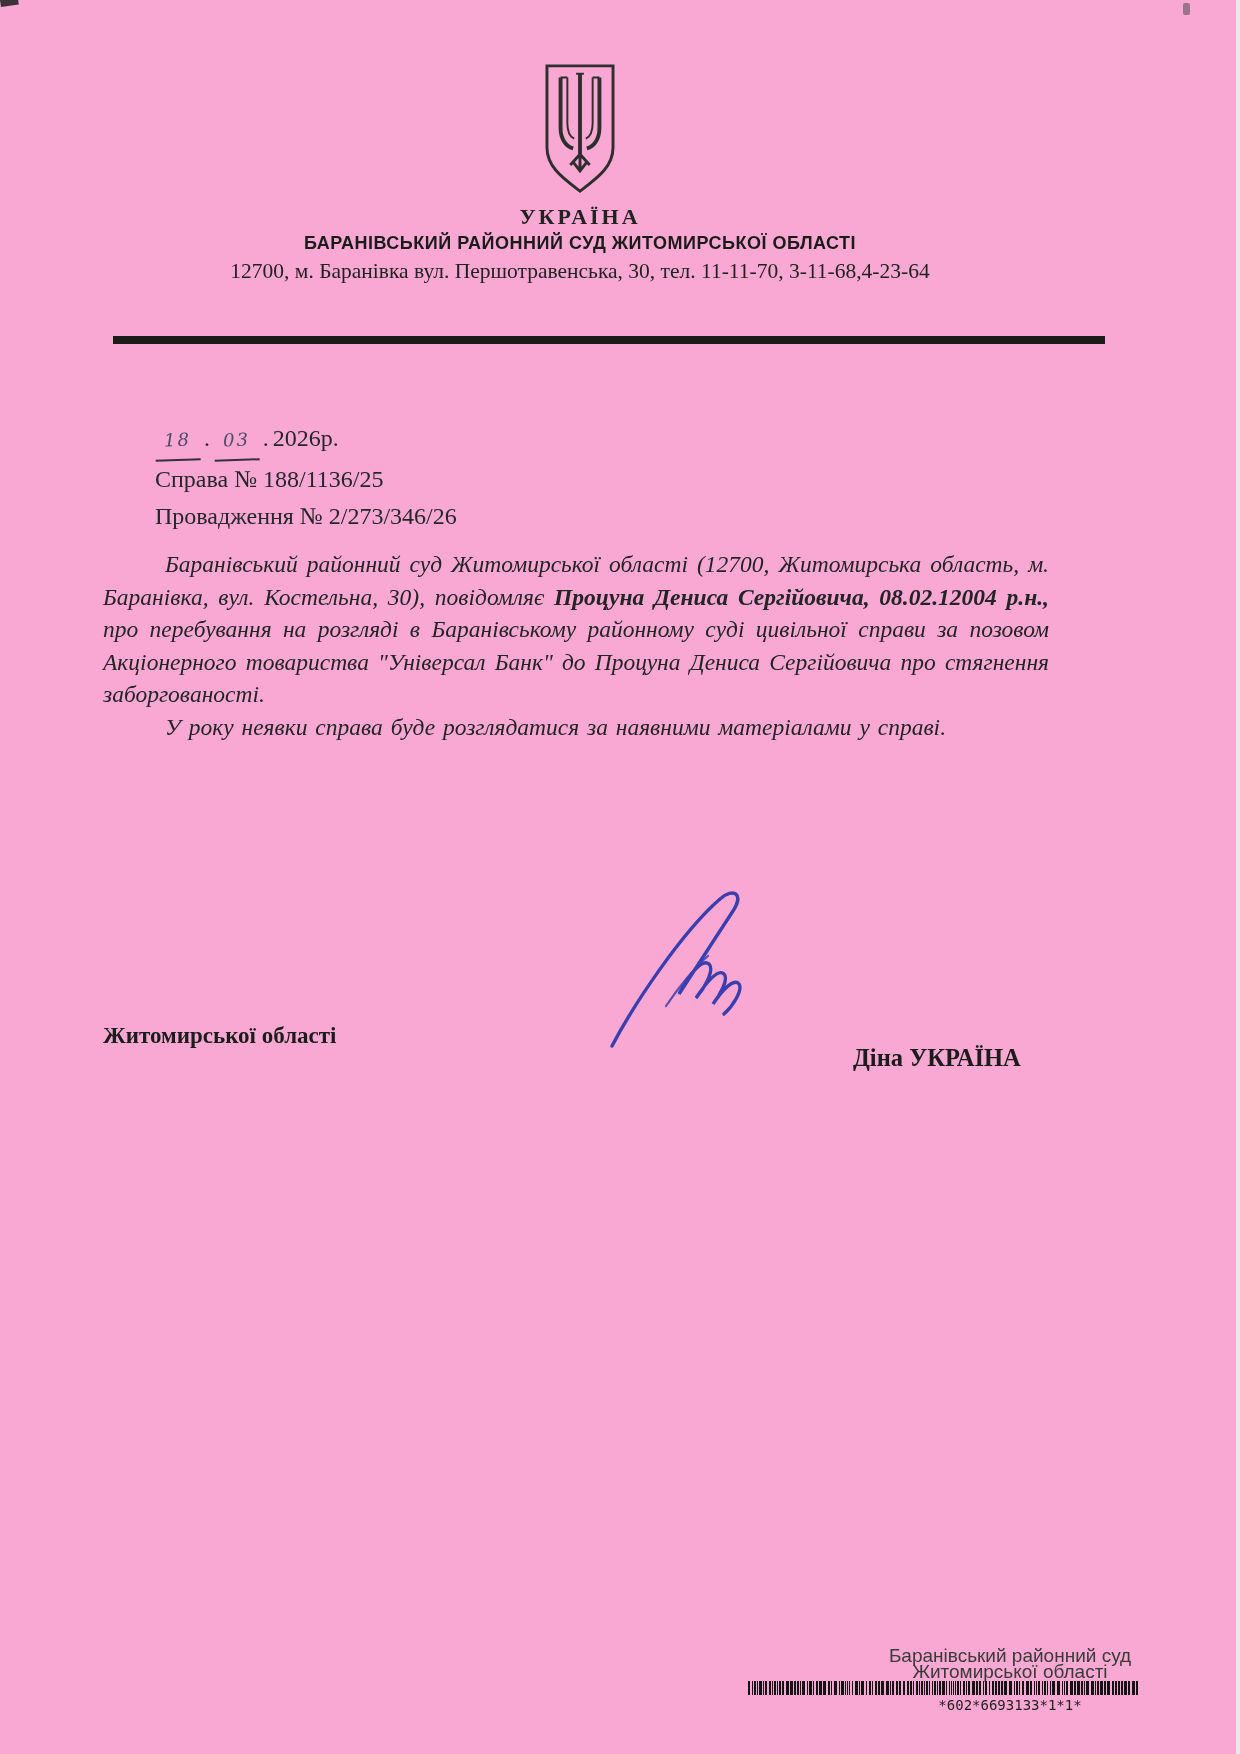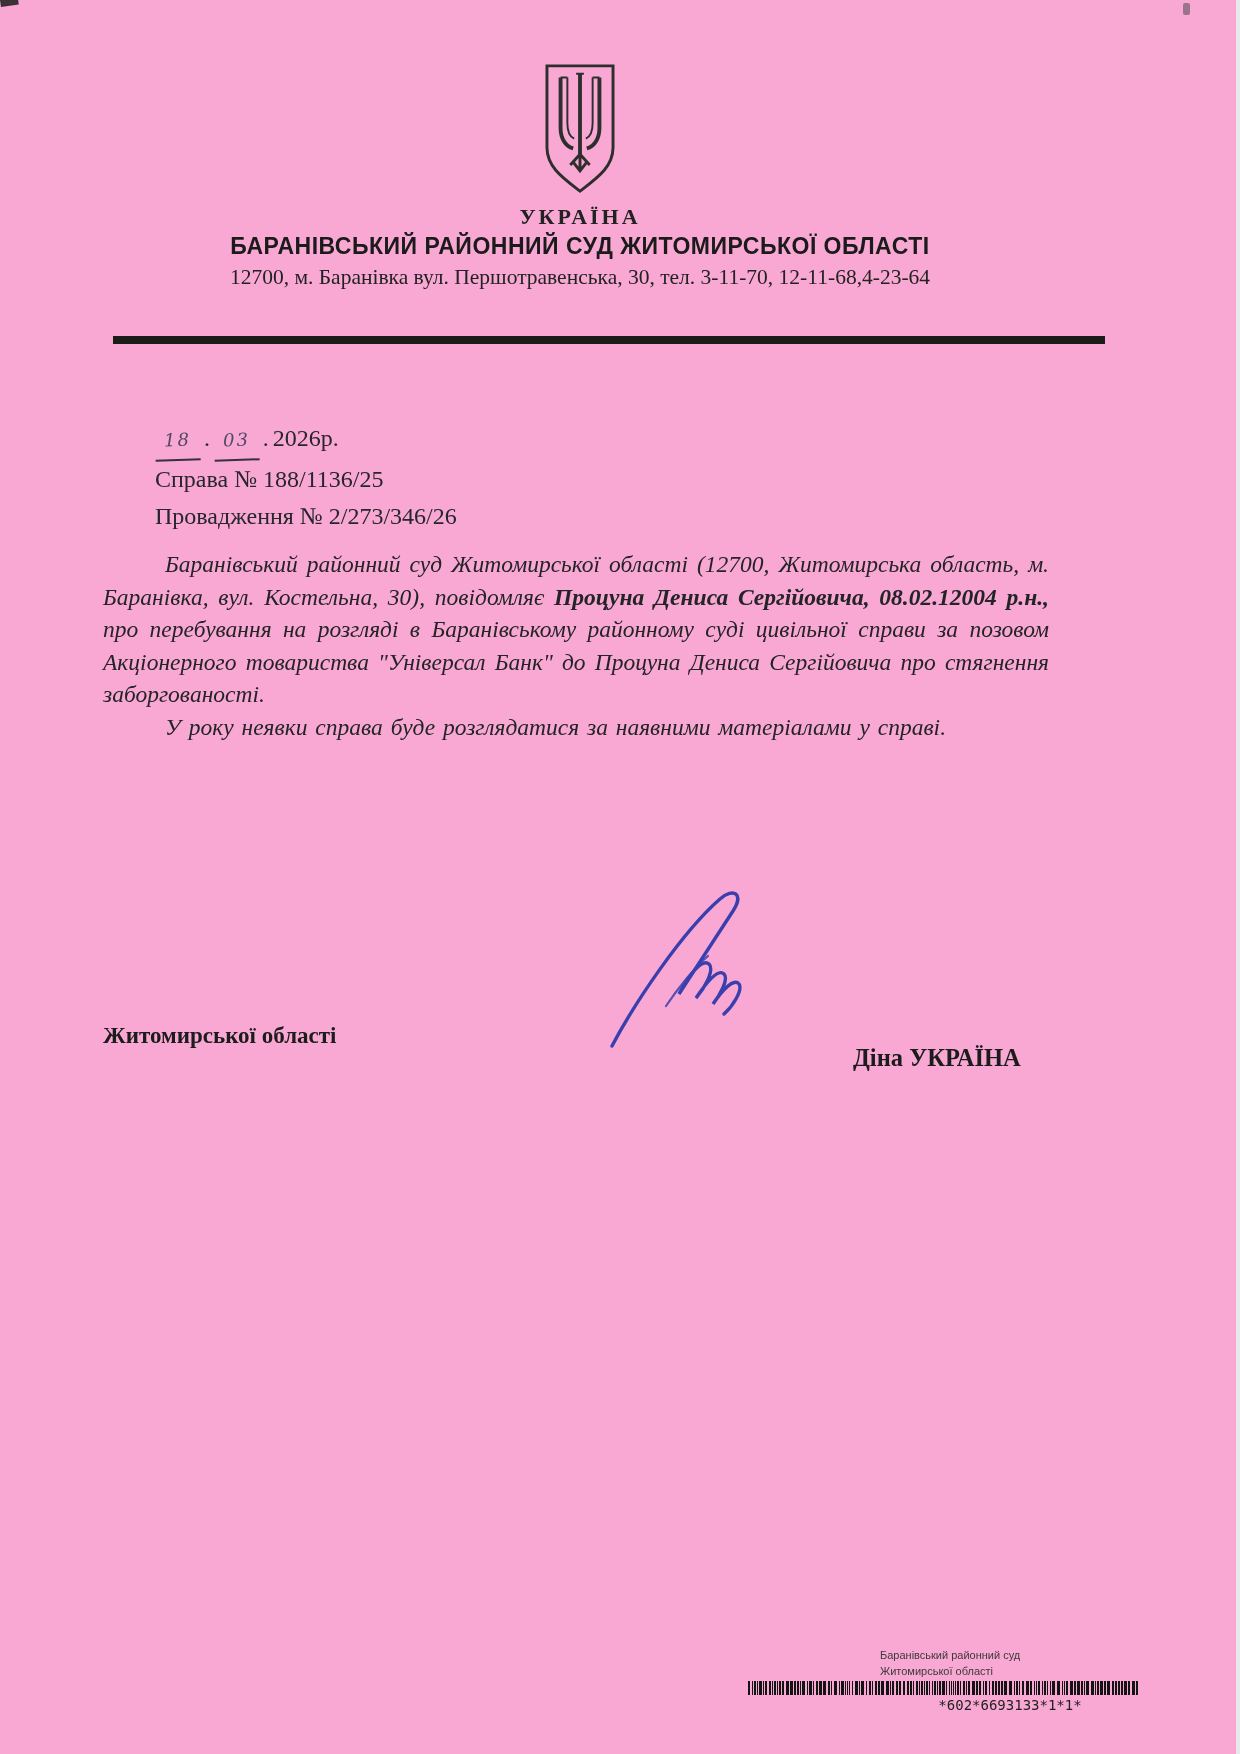--- a/index.html
+++ b/index.html
@@ -9,21 +9,21 @@
     font-family:"Liberation Serif", serif;color:#1e1e1e;overflow:hidden;
   }
   
   .artifact-tl{position:absolute;left:0;top:0;width:18px;height:7px;background:#1c1c1c;transform:rotate(-8deg);transform-origin:left top;opacity:.85;}
   .artifact-tr{position:absolute;left:1183px;top:3px;width:7px;height:12px;background:#4a4a4a;opacity:.55;border-radius:2px;}
 
   
   .letterhead{position:absolute;left:0;top:62px;width:1160px;text-align:center;}
   .coat{display:block;margin:0 auto 6px auto;width:82px;height:136px;}
   .country{font-size:22px;font-weight:bold;letter-spacing:3px;color:#222;}
-  .court-name{font-family:"Liberation Sans", sans-serif;font-weight:bold;font-size:23px;letter-spacing:.5px;color:#1b1b1b;margin-top:3px;}
+  .court-name{font-family:"Liberation Sans", sans-serif;font-weight:bold;font-size:18px;letter-spacing:.5px;color:#1b1b1b;margin-top:3px;}
   .address{font-size:21.5px;margin-top:5px;color:#222;}
   .rule{position:absolute;left:113px;top:336px;width:992px;height:8px;background:#1a1c1a;}
 
   
   .meta{position:absolute;left:155px;top:420px;font-size:24px;line-height:37px;color:#26262c;}
   .date-line{font-size:24px;}
   .hw{font-family:"DejaVu Serif", serif;font-style:italic;font-size:18px;color:#4f4964;
       border-bottom:2px solid #34303f;padding:0 9px 1px 9px;letter-spacing:2px;display:inline-block;transform:rotate(-2deg);}
   .sep{padding:0 4px;}
 
@@ -31,22 +31,22 @@
   .body-text{position:absolute;left:103px;top:548px;width:946px;font-size:23.5px;line-height:32.5px;
     text-align:justify;color:#242428;word-spacing:2px;}
   .body-text p{margin:0;text-indent:62px;font-style:italic;}
 
   
   .sig-title{position:absolute;left:103px;top:1018px;font-weight:bold;font-size:23px;line-height:36px;color:#1c1c1c;}
   .sig-name{position:absolute;left:853px;top:1044px;font-weight:bold;font-size:24.5px;color:#1c1c1c;}
   .sig-svg{position:absolute;left:606px;top:886px;width:172px;height:168px;}
 
   
-  .footer-labels{position:absolute;left:880px;top:1648px;width:260px;text-align:left;
-    font-family:"Liberation Sans", sans-serif;font-size:11px;line-height:15.5px;color:#3a3a3a;}
+  .footer-labels{position:absolute;left:880px;top:1648px;width:260px;text-align:center;
+    font-family:"Liberation Sans", sans-serif;font-size:19px;line-height:15.5px;color:#3a3a3a;}
   .barcode{position:absolute;left:748px;top:1681px;width:390px;height:14px;overflow:hidden;white-space:nowrap;font-size:0;}
   .barcode span{display:inline-block;height:14px;background:#141414;vertical-align:top;}
   .barcode-value{position:absolute;left:880px;top:1697px;width:260px;text-align:center;
     font-family:"DejaVu Sans Mono", monospace;font-size:14px;color:#222;}
 </style>
 </head>
 <body>
 
 <div class="page">
 
@@ -63,21 +63,21 @@
       </g>
       <g fill="none" stroke="#2e2e2e" stroke-width="2">
         <path d="M29,16 V63 C29,72 32,77 36,79"></path>
         <path d="M55,16 V63 C55,72 52,77 48,79"></path>
         <path d="M22,16 H29 M55,16 H62 M38,12 H46"></path>
       </g>
       <path d="M42,95 L32,106 M42,95 L52,106 M42,95 V112 M35,103 L42,112 L49,103" fill="none" stroke="#2e2e2e" stroke-width="3"></path>
     </svg>
     <div class="country">УКРАЇНА</div>
     <div class="court-name">БАРАНІВСЬКИЙ РАЙОННИЙ СУД ЖИТОМИРСЬКОЇ ОБЛАСТІ</div>
-    <div class="address">12700,  м. Баранівка вул. Першотравенська, 30, тел. 3-11-70, 12-11-68,4-23-64</div>
+    <div class="address">12700,  м. Баранівка вул. Першотравенська, 30, тел. 11-11-70, 3-11-68,4-23-64</div>
   </div>
   <div class="rule"></div>
 
   <div class="meta">
     <div class="date-line"><span class="hw">18</span><span class="sep">.</span><span class="hw">03</span><span class="sep">.</span><span>2026р.</span></div>
     <div>Справа № 188/1136/25</div>
     <div>Провадження № 2/273/346/26</div>
   </div>
 
   <div class="body-text">

